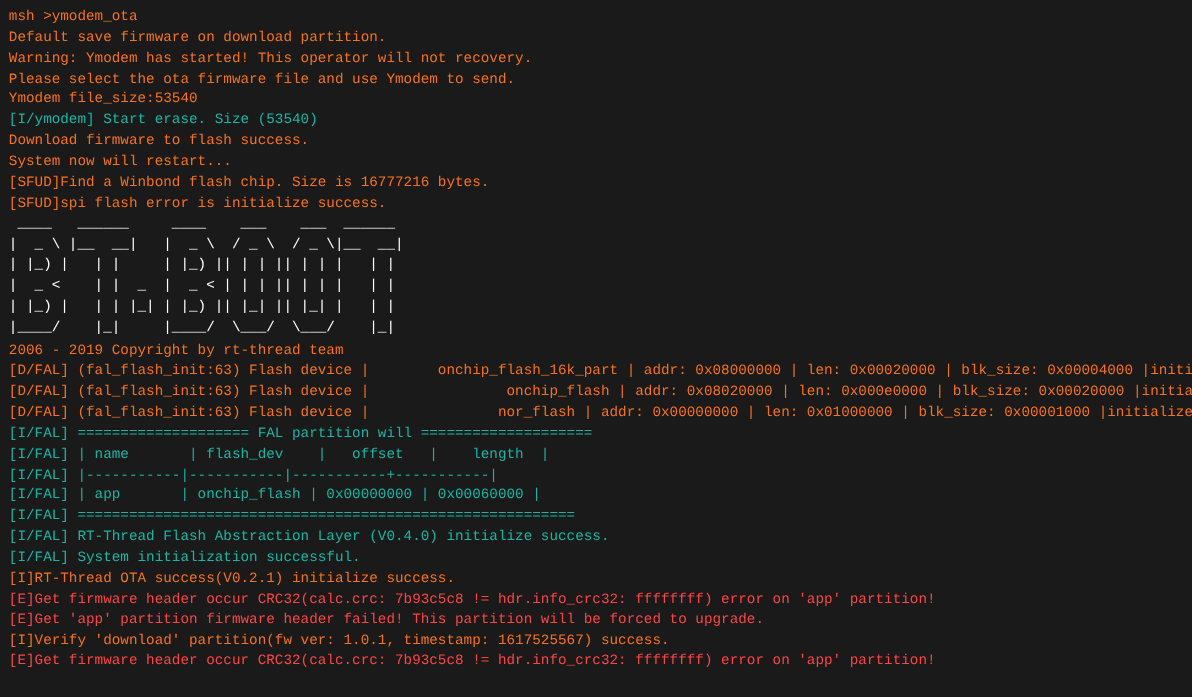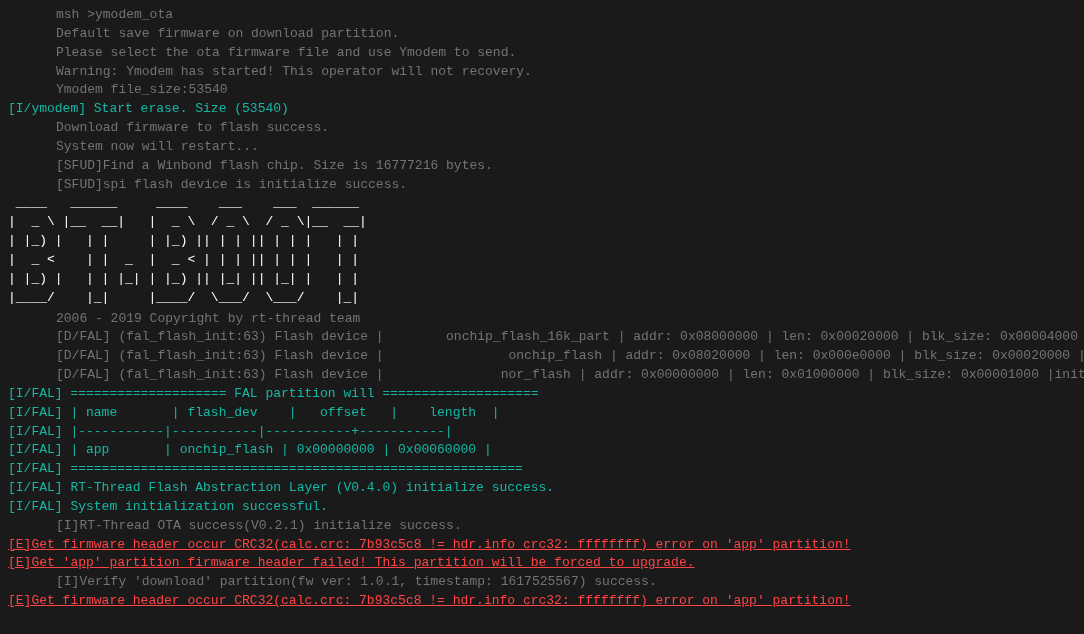--- a/index.html
+++ b/index.html
@@ -17,39 +17,39 @@
       width: 1084px;
       min-height: 634px;
       padding: 6px 8px;
       position: relative;
     }
     .line {
       white-space: pre;
       line-height: 1.45;
       font-size: 13px;
     }
-    .white { color: #737373; margin-left: 48px; }
+    .white { color: #f97316; }
     .green { color: #14b8a6; }
-    .red { color: #ff4444; text-decoration: underline; }
+    .red { color: #ff4444; }
   </style>
 </head>
 <body>
 
 <div class="terminal">
 
   <div class="line white">msh &gt;ymodem_ota</div>
     <div class="line white">Default save firmware on download partition.</div>
+    <div class="line white">Warning: Ymodem has started! This operator will not recovery.</div>
     <div class="line white">Please select the ota firmware file and use Ymodem to send.</div>
-    <div class="line white">Warning: Ymodem has started! This operator will not recovery.</div>
     <div class="line white">Ymodem file_size:53540</div>
     <div class="line green">[I/ymodem] Start erase. Size (53540)</div>
     <div class="line white">Download firmware to flash success.</div>
     <div class="line white">System now will restart...</div>
     <div class="line white">[SFUD]Find a Winbond flash chip. Size is 16777216 bytes.</div>
-    <div class="line white">[SFUD]spi flash device is initialize success.</div>
+    <div class="line white">[SFUD]spi flash error is initialize success.</div>
     <div class="line white"></div>
     <div style="color: rgb(255, 255, 255); font-family: &quot;Courier New&quot;, monospace; font-size: 13px; line-height: 1.45; white-space: pre; margin-bottom: 2px;"> ____   ______     ____    ___    ___  ______
 |  _ \ |__  __|   |  _ \  / _ \  / _ \|__  __|
 | |_) |   | |     | |_) || | | || | | |   | |
 |  _ &lt;    | |  _  |  _ &lt; | | | || | | |   | |
 | |_) |   | | |_| | |_) || |_| || |_| |   | |
 |____/    |_|     |____/  \___/  \___/    |_|</div>
     <div class="line white"></div>
     <div class="line white">2006 - 2019 Copyright by rt-thread team</div>
     <div class="line white">[D/FAL] (fal_flash_init:63) Flash device |        onchip_flash_16k_part | addr: 0x08000000 | len: 0x00020000 | blk_size: 0x00004000 |initialized finish.</div>

